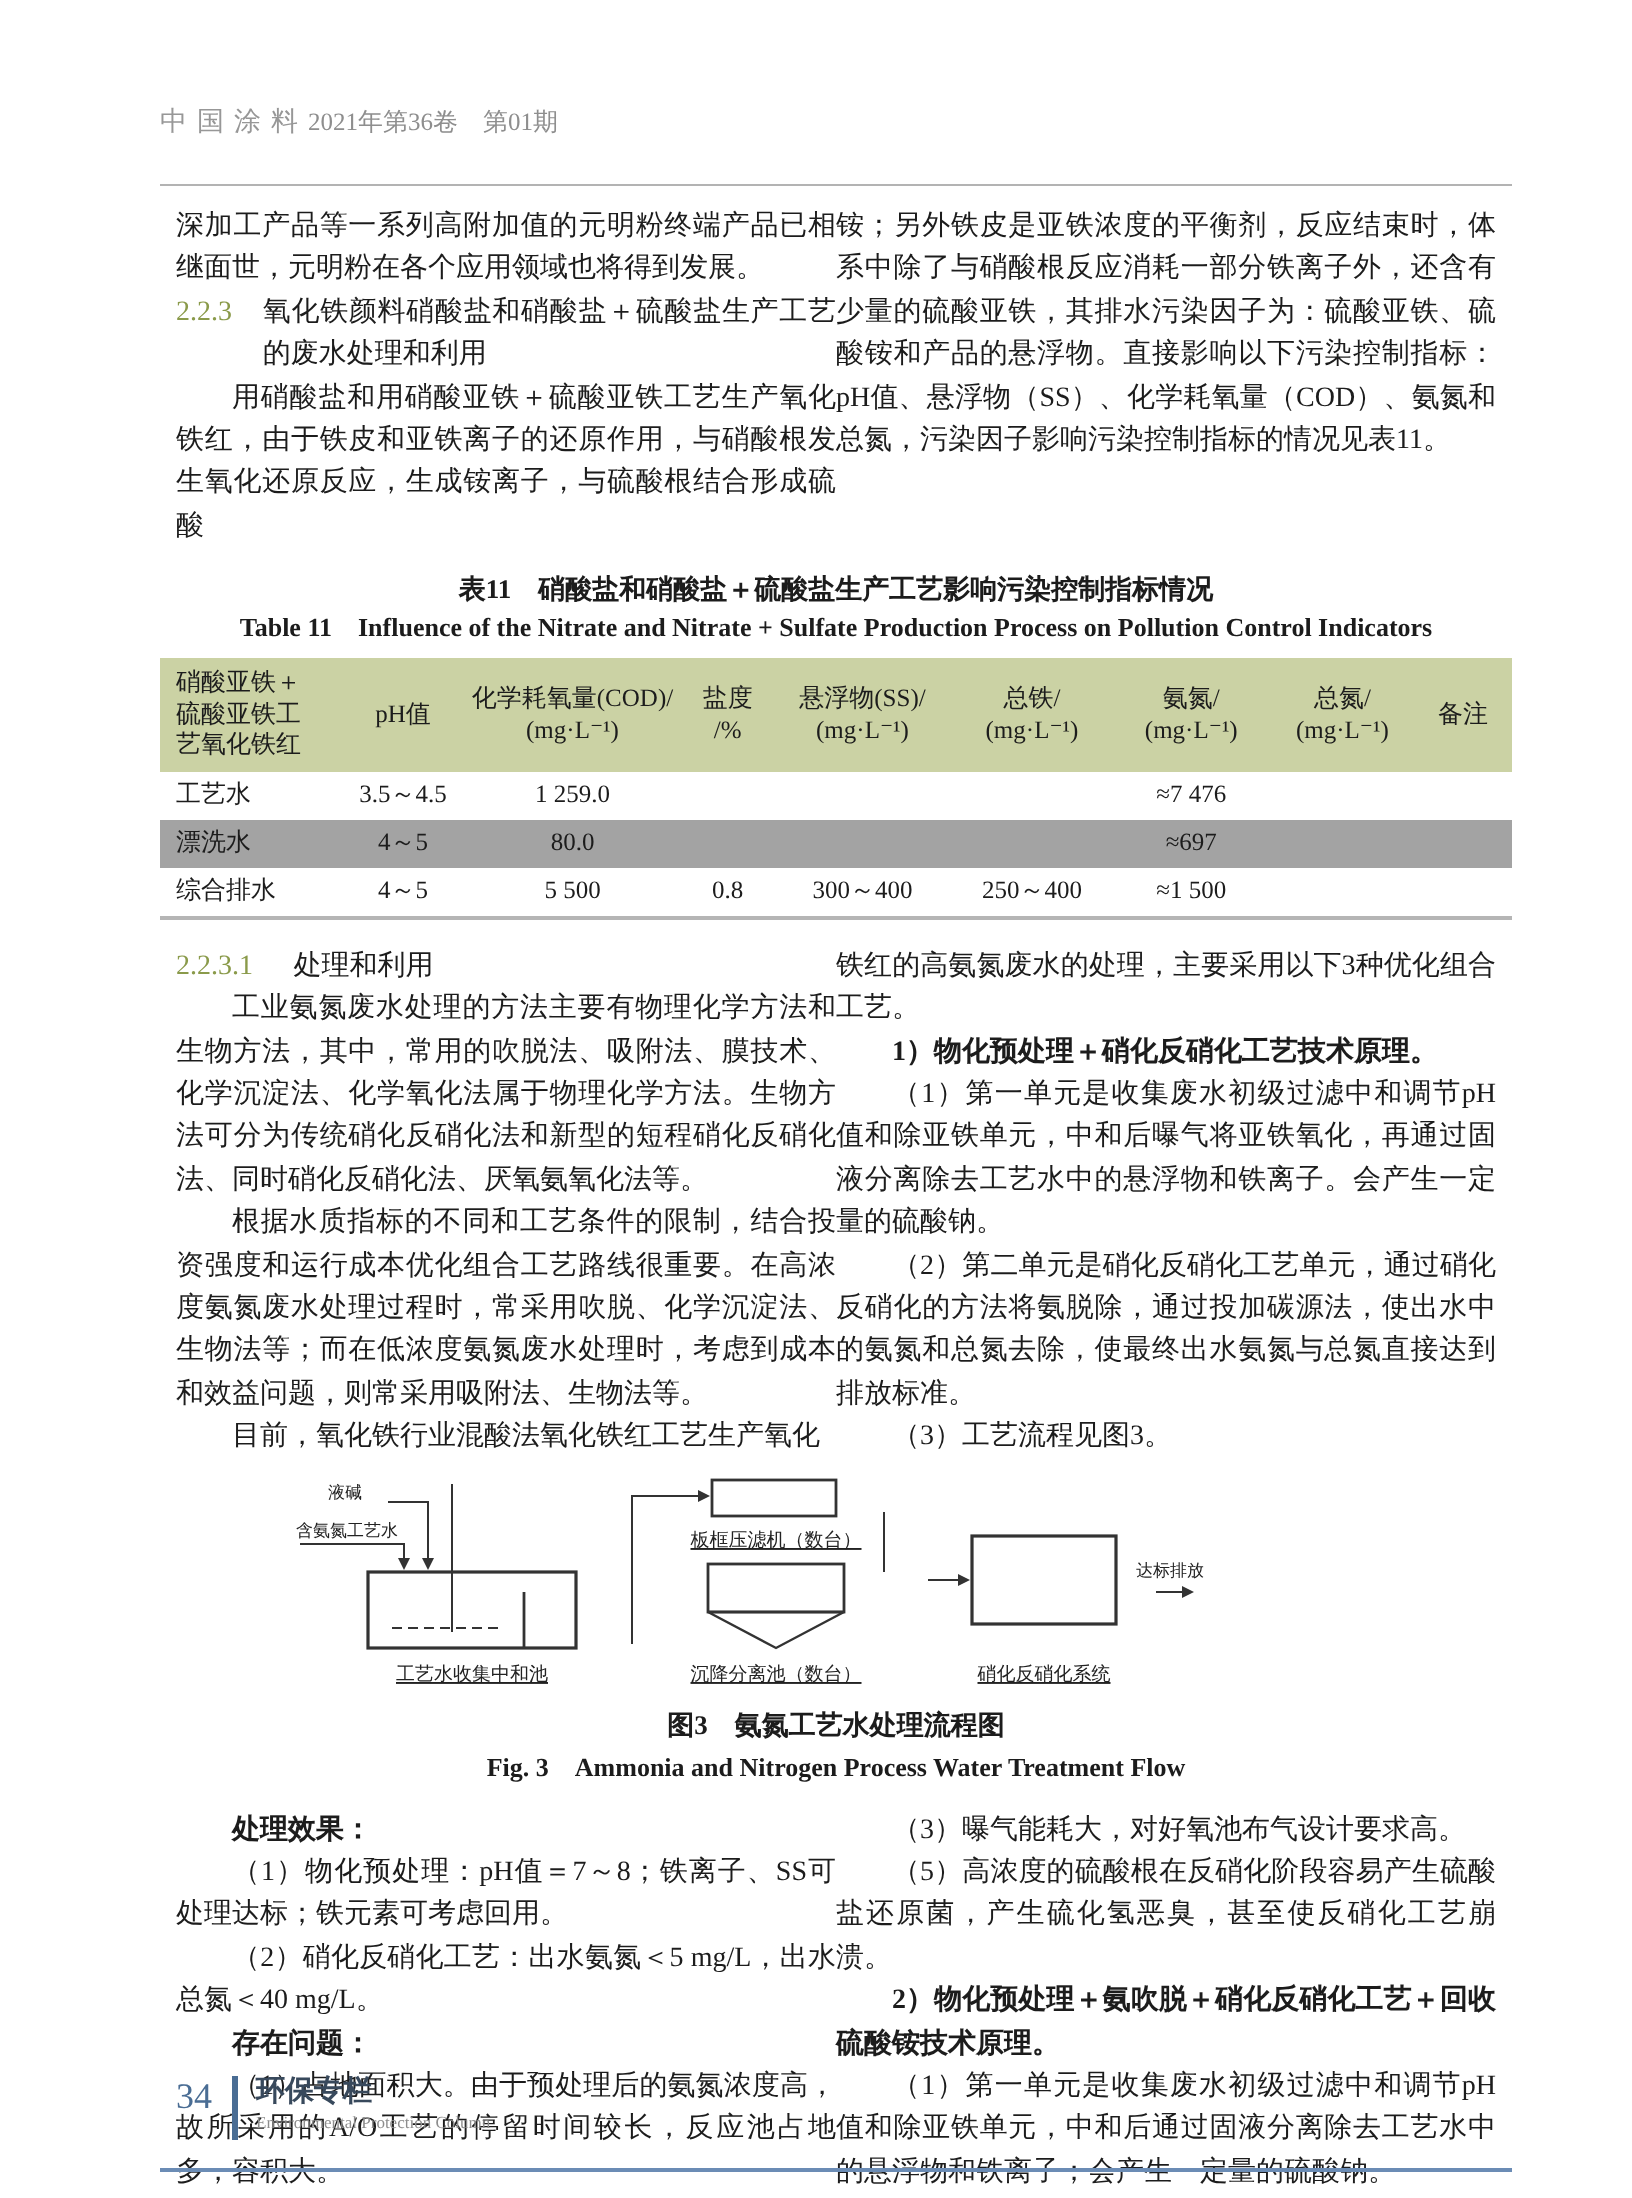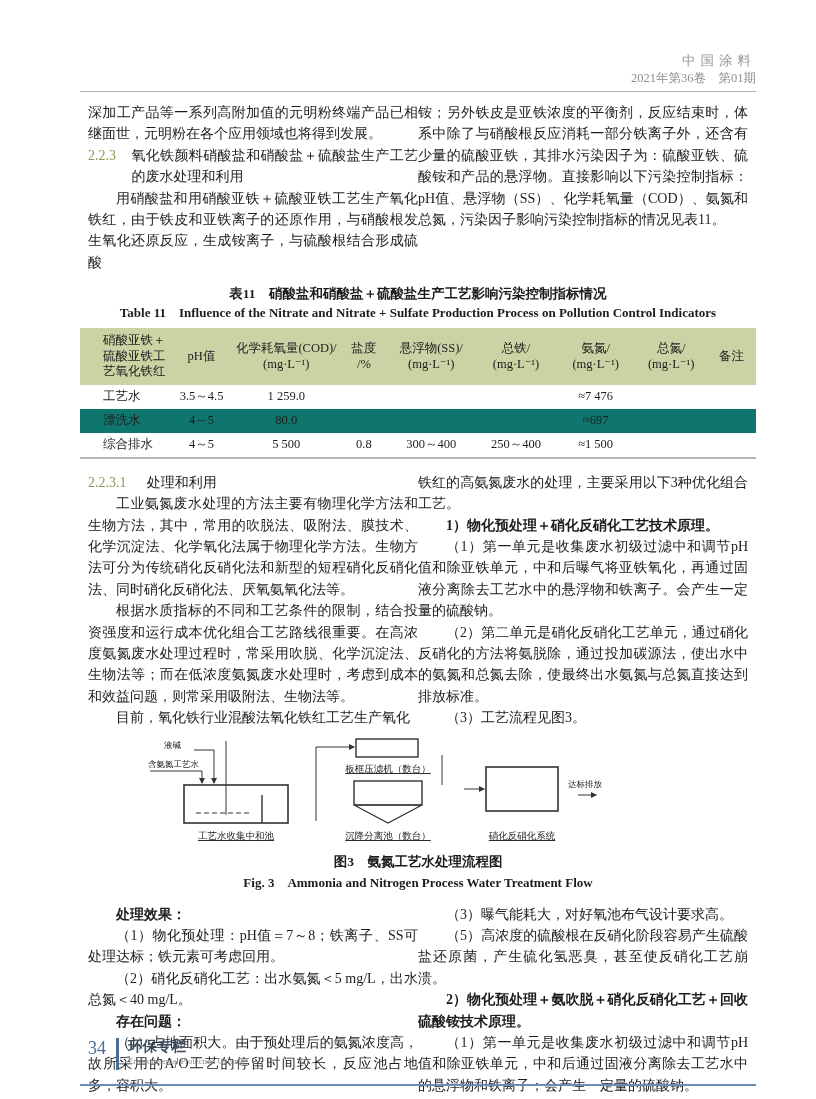--- a/index.html
+++ b/index.html
@@ -2,22 +2,22 @@
 <html><head>
 <meta charset="utf-8">
 <style>
   * { margin:0; padding:0; box-sizing:border-box; }
   html,body { width:816px; height:1099px; background:#ffffff; overflow:hidden;
     font-family:"Liberation Serif","DejaVu Serif",serif; color:#1c1c1c; }
   .page { position:relative; width:816px; height:1099px; background:#fff; }
   .content { position:absolute; left:80px; top:0; width:676px; }
 
   
-  .jheader { display:flex; justify-content:flex-end; align-items:flex-end;
-    padding-top:52px; padding-bottom:4px; border-bottom:1px solid #b3b3b3;flex-direction:column; }
+  .jheader { display:flex; justify-content:flex-start; align-items:flex-end;
+    padding-top:52px; padding-bottom:22px; border-bottom:1px solid #b3b3b3; }
   .jname { font-size:13.5px; color:#979797; letter-spacing:5px; }
   .jissue { font-size:12.5px; color:#8e8e8e; }
 
   
   .cols { display:flex; justify-content:center; margin-top:10px; }
   .col { width:330px; font-size:14px; line-height:21.4px; text-align:justify; }
   .p  { text-indent:2em; }
   .np { text-indent:0; }
   .b  { font-weight:bold; }
   .sechead { display:flex; }
@@ -29,22 +29,22 @@
   .tablewrap { margin-top:12px; }
   .ttitle-cn { text-align:center; font-weight:bold; font-size:13.5px; line-height:17px; }
   .ttitle-en { text-align:center; font-weight:bold; font-size:13px; line-height:17px;
     font-family:"Liberation Serif","DejaVu Serif",serif; margin-top:2px; }
   table { width:100%; border-collapse:collapse; table-layout:fixed; margin-top:7px;
     border-bottom:2px solid #b5b5b5; }
   th { background:#cbd2a4; font-weight:normal; font-size:12.5px; line-height:15.5px;
     white-space:pre-line; vertical-align:middle; padding:5px 1px; text-align:center; }
   td { font-size:12.5px; line-height:15px; padding:4.5px 1px; text-align:center;
     vertical-align:middle; }
-  tr.alt td { background:#0f766e;margin-left:21px; }
-  th.c1, td.c1 { text-align:left; padding-left:23px; }
+  tr.alt td { background:#a3a3a3;margin-left:21px; }
+  th.c1, td.c1 { text-align:left; padding-left:8px; }
 
   
   .figwrap { margin-top:6px; }
   .diagram { display:block; margin:0 auto; }
   .diagram text { font-family:"Liberation Sans","DejaVu Sans",sans-serif; fill:#222; }
   .lbl { font-size:9.5px; text-decoration:underline; }
   .sm  { font-size:8.5px; }
   .fcap-cn { text-align:center; font-weight:bold; font-size:13.5px; margin-top:4px; }
   .fcap-en { text-align:center; font-weight:bold; font-size:13px; margin-top:3px; }
 

